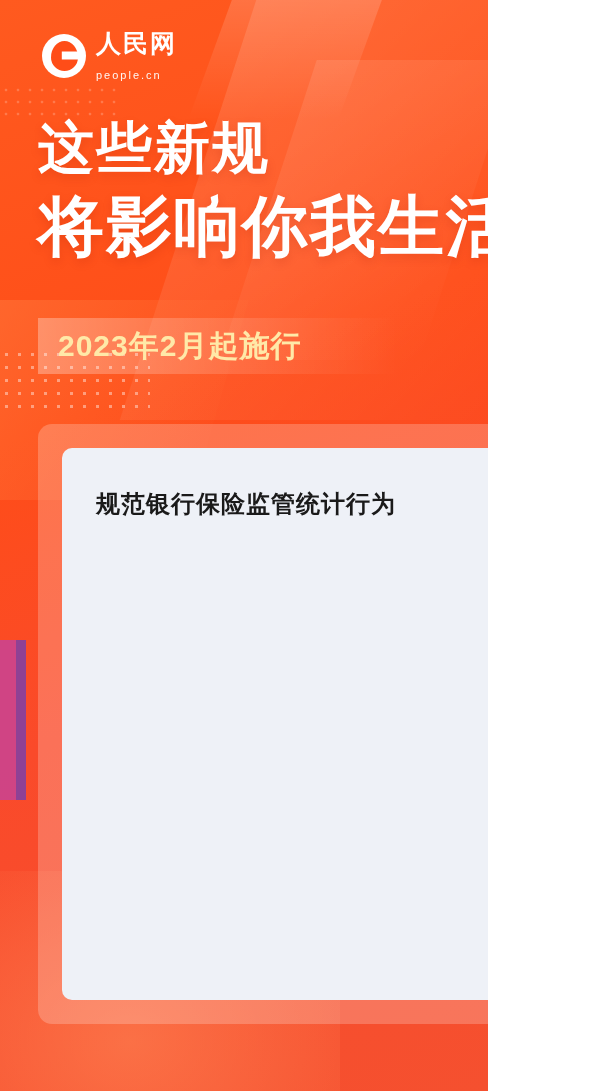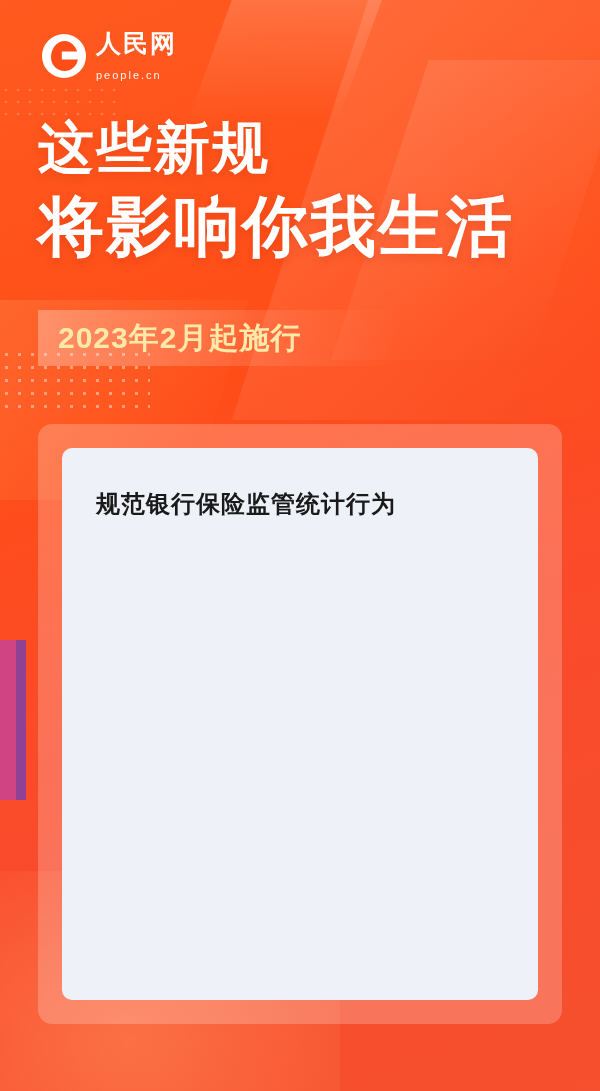--- a/index.html
+++ b/index.html
@@ -3,21 +3,21 @@
 <meta charset="utf-8">
 <style>
   * { box-sizing: border-box; margin: 0; padding: 0; }
   html, body {
     width: 600px; height: 1091px;
     font-family: "Liberation Sans", sans-serif;
     overflow: hidden;
   }
   .poster {
     position: relative;
-    width: 600px; height: 1091px;
+    width: 488px; height: 1091px;
     background: linear-gradient(160deg, #ff5a1f 0%, #ff4d18 35%, #fa4a2a 60%, #f5502f 100%);
     overflow: hidden;
   }
   
   .bg-stripe-a {
     position: absolute; top: 0; right: -60px;
     width: 360px; height: 420px;
     background: linear-gradient(120deg, rgba(255,255,255,0.12), rgba(255,255,255,0));
     transform: skewX(-18deg);
   }
@@ -115,21 +115,21 @@
     color: #ffffff;
     font-size: 66px;
     font-weight: bold;
     letter-spacing: 2px;
     line-height: 1.25;
     margin-top: 8px;
     text-shadow: 0 4px 10px rgba(160,30,0,0.18);
   }
 
   .subtitle-wrap {
-    position: absolute; left: 38px; top: 310px;
+    position: absolute; left: 38px; top: 318px;
     width: 360px; height: 56px;
     background: linear-gradient(90deg, rgba(255,255,255,0.30) 0%, rgba(255,255,255,0.06) 78%, rgba(255,255,255,0) 100%);
     display: flex; align-items: center;
   }
   .subtitle {
     color: #ffe9a8;
     font-size: 30px;
     font-weight: bold;
     letter-spacing: 1px;
     padding-left: 20px;

